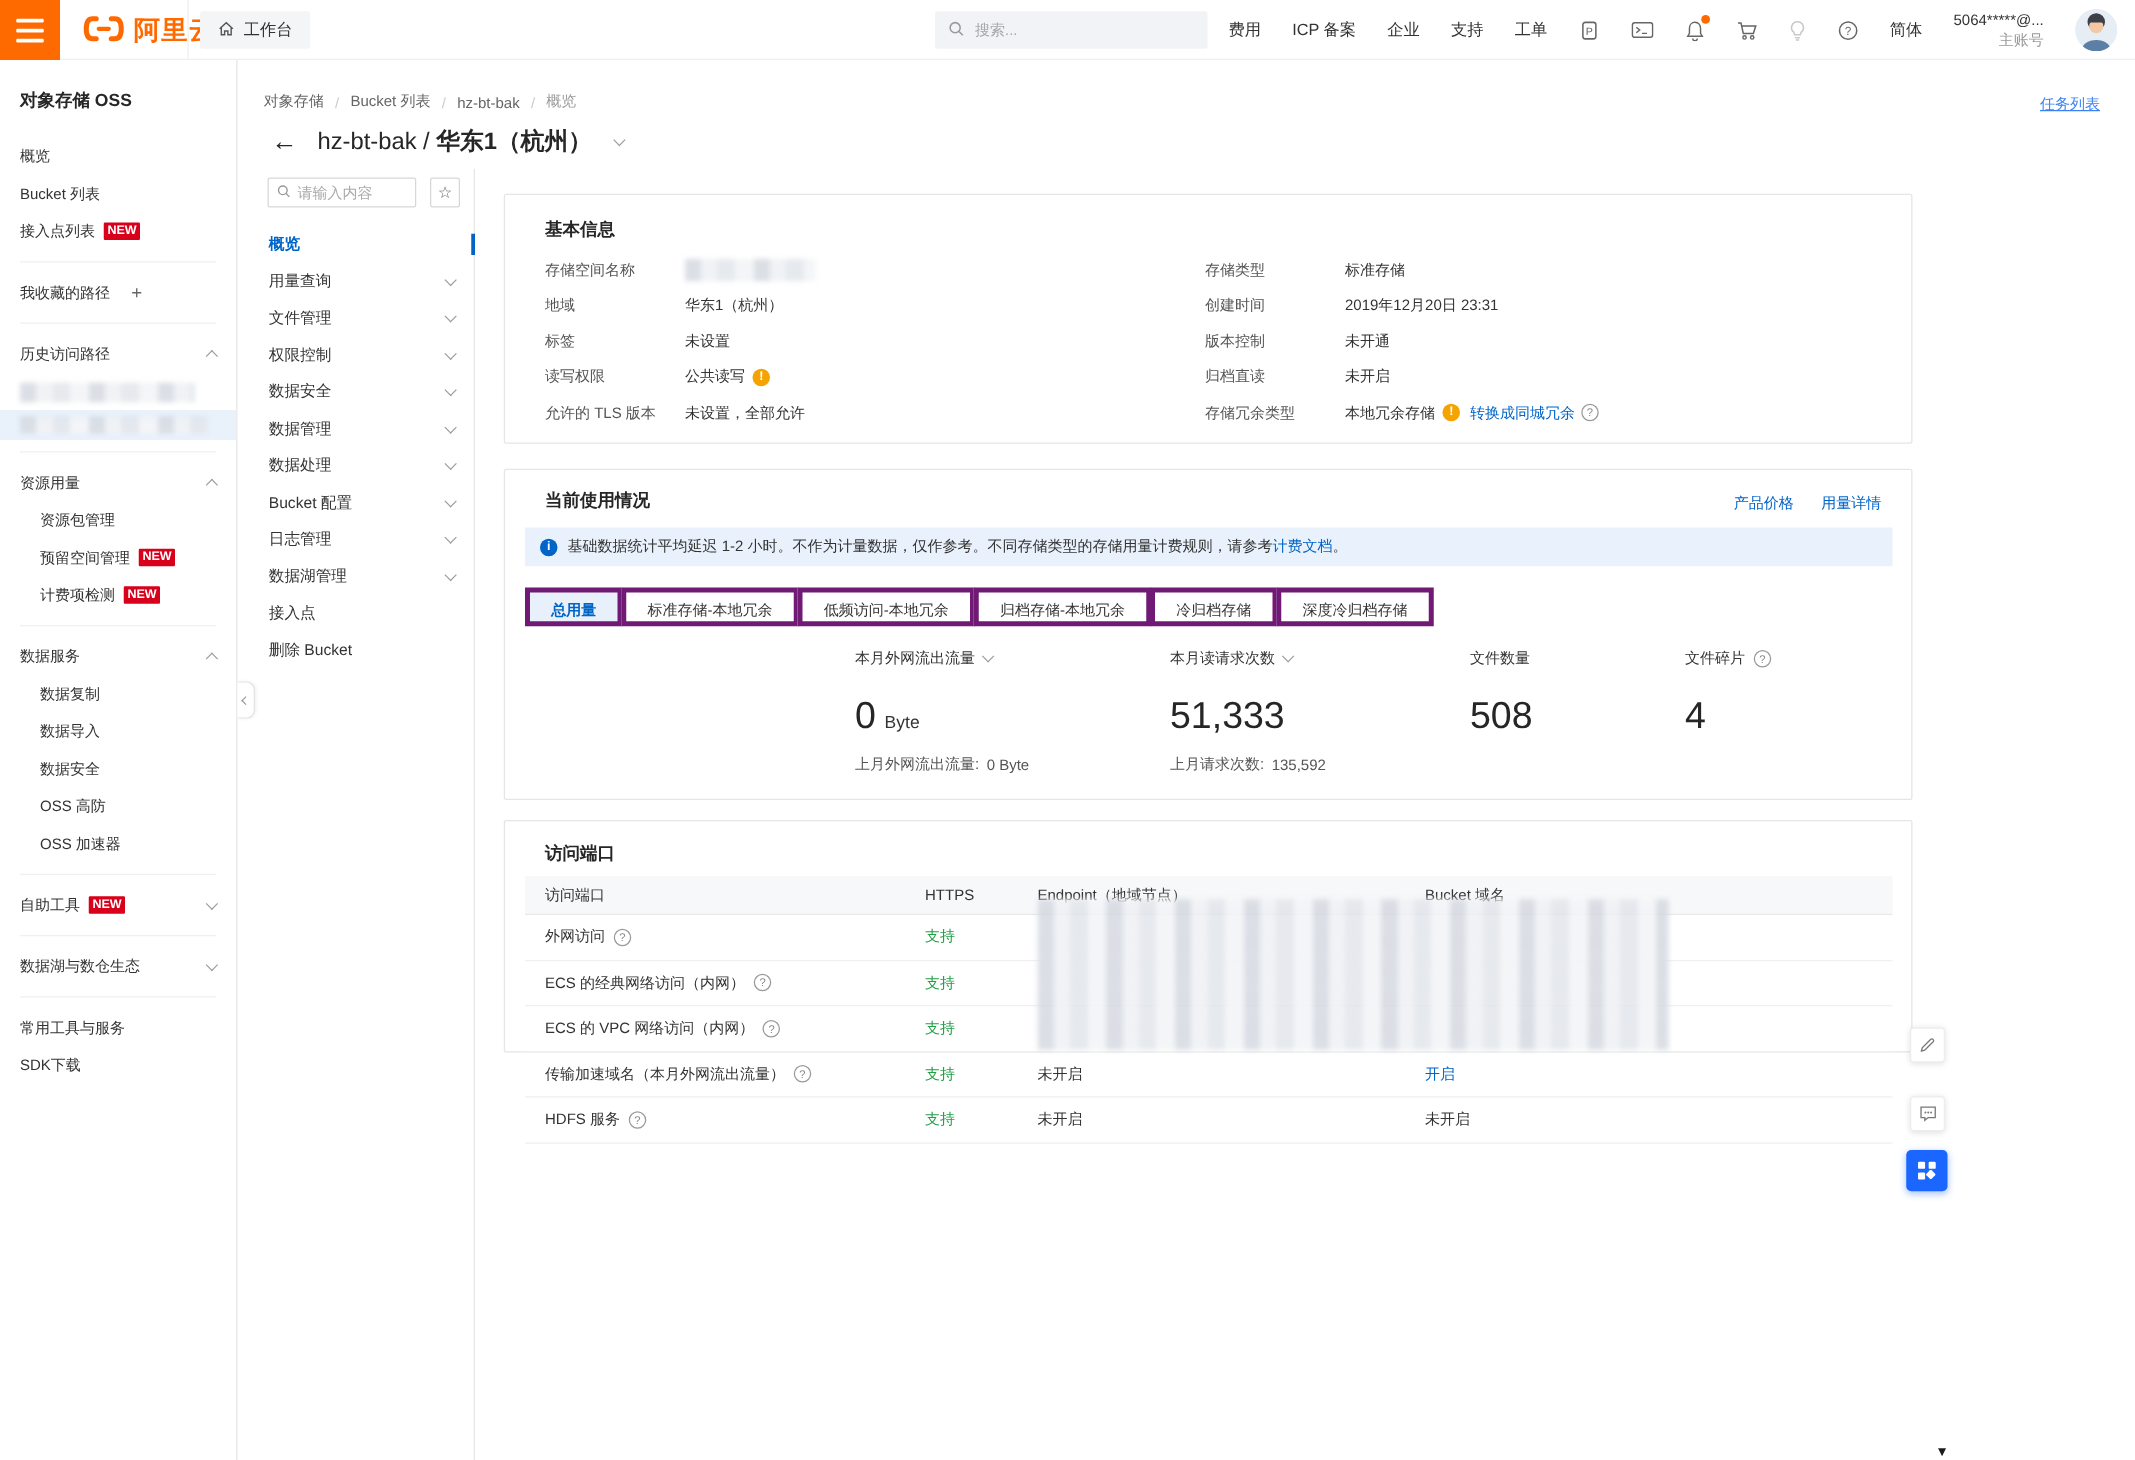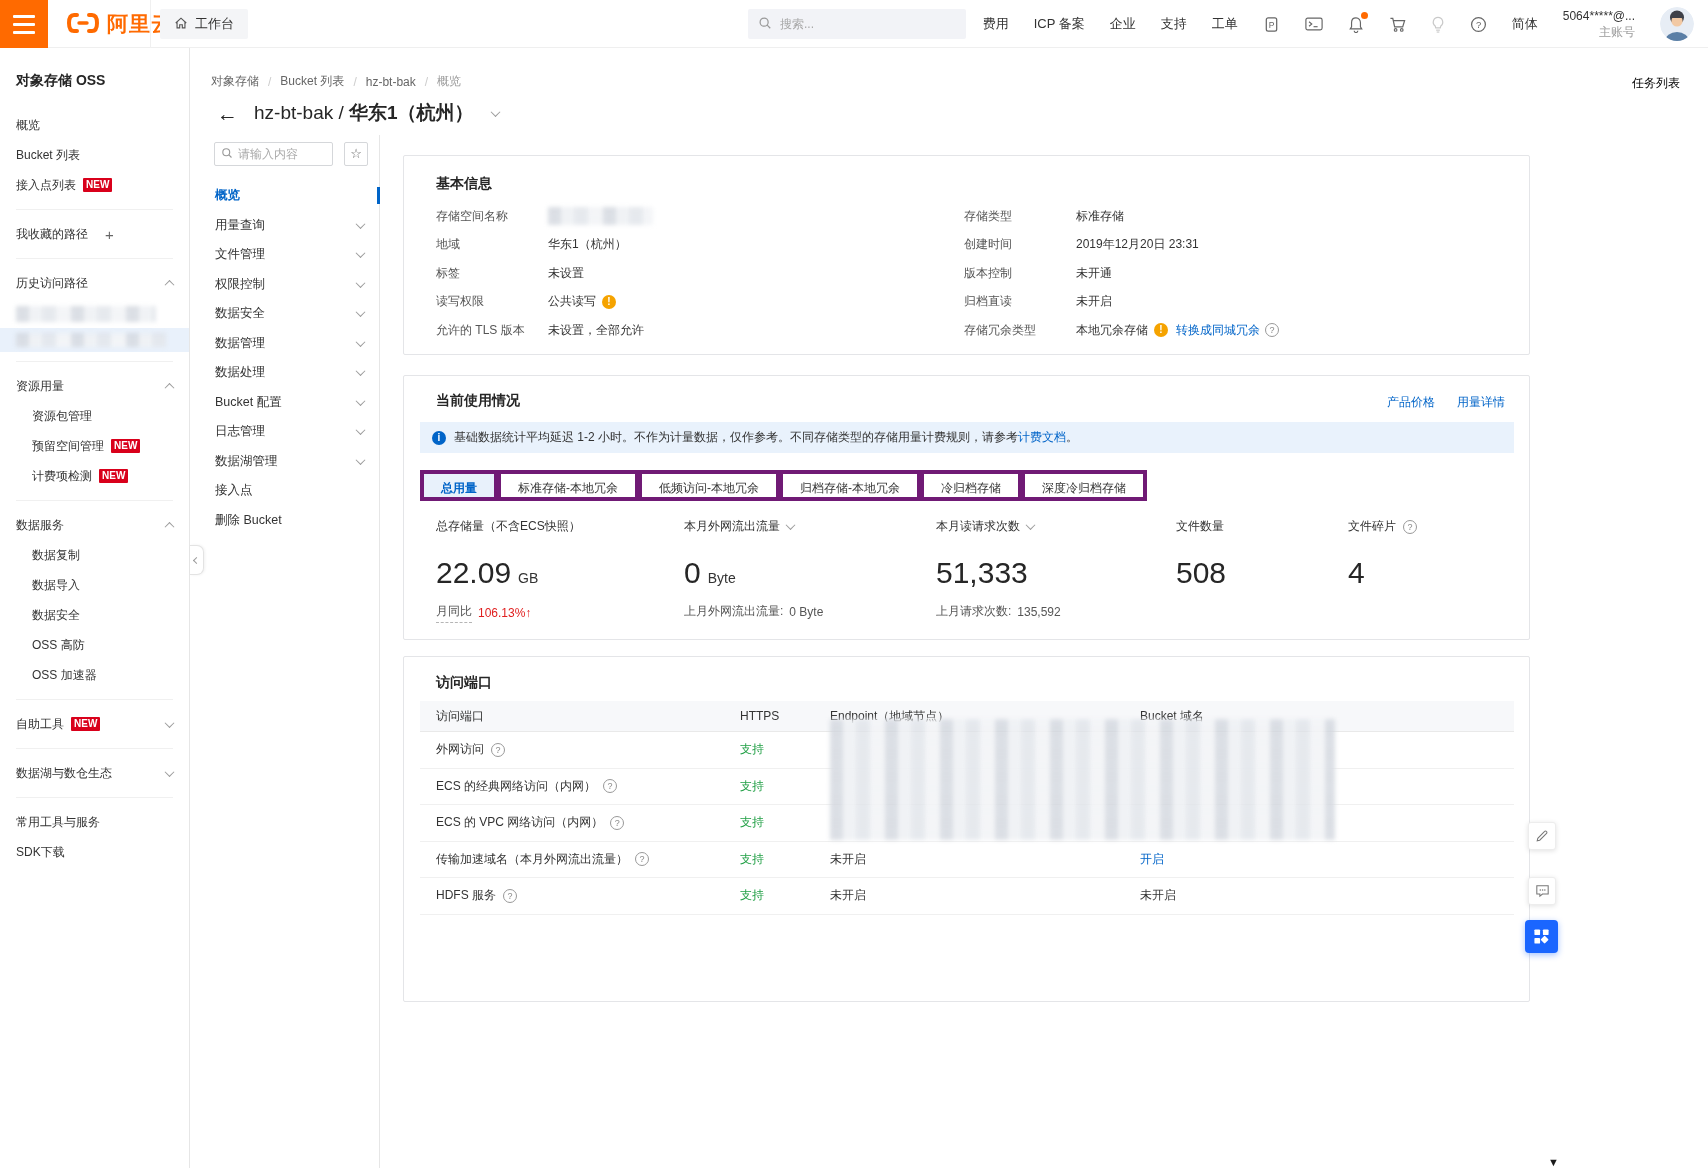--- a/index.html
+++ b/index.html
@@ -62,21 +62,21 @@
   .collapse-tab { position:absolute; left:190px; top:545px; width:14px; height:30px; background:#FFF;
     border:1px solid #E3E3E3; border-left:none; border-radius:0 7px 7px 0; display:flex; align-items:center;
     justify-content:center; cursor:pointer; z-index:25; box-shadow:1px 0 3px rgba(0,0,0,.06); }
   .collapse-tab .chev { width:5px; height:5px; }
 
   
   .main { position:absolute; left:190px; top:48px; right:0; bottom:0; background:#fff; }
   .breadcrumb { position:absolute; left:21px; top:25px; display:flex; gap:9px; align-items:center; color:#CCC; }
   .breadcrumb .bc { color:#666; cursor:pointer; }
   .breadcrumb .bc.current { color:#9B9B9B; cursor:default; }
-  .tasklist { position:absolute; right:28px; top:27px; color:#000000; cursor:pointer; }
+  .tasklist { position:absolute; right:28px; top:27px; color:#3b82f6; cursor:pointer;text-decoration:underline; }
   .title-row { position:absolute; left:27px; top:52px; display:flex; align-items:center; gap:16px; }
   .back-arrow { font-size:21px; color:#262626; cursor:pointer; line-height:1; }
   .page-title { font-size:19px; color:#262626; }
   .page-title .bold { font-weight:bold; }
   .title-chev { margin-left:2px; cursor:pointer; }
 
   
   .submenu { position:absolute; left:10px; top:87px; width:180px; bottom:0; border-right:1px solid #E6E6E6; }
   .sm-search { position:absolute; left:14px; top:7px; width:119px; height:24px; border:1px solid #D5D7DA;
     border-radius:2px; display:flex; align-items:center; gap:5px; padding:0 6px; }
@@ -122,21 +122,21 @@
   .tab:first-child { margin-left:0; }
   .tab.active { background:#E8F1FB; color:#0064C8; font-weight:bold; }
   .stats { position:absolute; left:32px; right:32px; top:142px; height:100px; }
   .stat { position:absolute; top:0; }
   .stat .s-label { display:flex; align-items:center; gap:7px; color:#333; }
   .stat .s-value { margin-top:21px; font-size:30px; color:#262626; display:flex; align-items:baseline; gap:7px; }
   .stat .s-unit { font-size:14px; color:#333; }
   .stat .s-sub { margin-top:13px; color:#555; display:flex; gap:6px; align-items:center; }
   .dashed { border-bottom:1px dashed #B5B5B5; padding-bottom:2px; cursor:help; }
 
-  .card-ports { height:346px; margin-top:16px; }
+  .card-ports { height:186px; margin-top:16px; }
   .card-ports h2 { position:absolute; left:32px; top:17px; }
   .ptable { position:absolute; left:16px; right:15px; top:44px; }
   .thead { display:flex; align-items:center; height:31px; background:#F7F8FA; color:#333;
     border-bottom:1px solid #E9E9E9; }
   .trow { display:flex; align-items:center; height:36.5px; border-bottom:1px solid #F0F0F0; position:relative; }
   .col1 { width:320px; padding-left:16px; display:flex; align-items:center; gap:7px; flex:none; }
   .col2 { width:90px; flex:none; }
   .col3 { width:310px; flex:none; }
   .col4 { flex:1; }
   .ports-mosaic { position:absolute; left:410px; top:18px; width:505px; height:121px; z-index:2; }
@@ -493,33 +493,20 @@
       </div>
       <div class="tabs">
         <span class="tab active">总用量</span>
         <span class="tab">标准存储-本地冗余</span>
         <span class="tab">低频访问-本地冗余</span>
         <span class="tab">归档存储-本地冗余</span>
         <span class="tab">冷归档存储</span>
         <span class="tab">深度冷归档存储</span>
       </div>
       <div class="stats">
-        <div class="stat" style="left:0;">
-          <div class="s-label">
-              <span>总存储量（不含ECS快照）</span>
-            </div>
-          <div class="s-value">
-              <span>22.09</span>
-              <span class="s-unit">GB</span>
-            </div>
-          <div class="s-sub">
-              <span class="dashed">月同比</span>
-              <span class="red">106.13%↑</span>
-            </div>
-        </div>
         <div class="stat" style="left:248px;">
           <div class="s-label">
               <span>本月外网流出流量</span>
               <span class="chev down"></span>
             </div>
           <div class="s-value">
               <span>0</span>
               <span class="s-unit">Byte</span>
             </div>
           <div class="s-sub">

